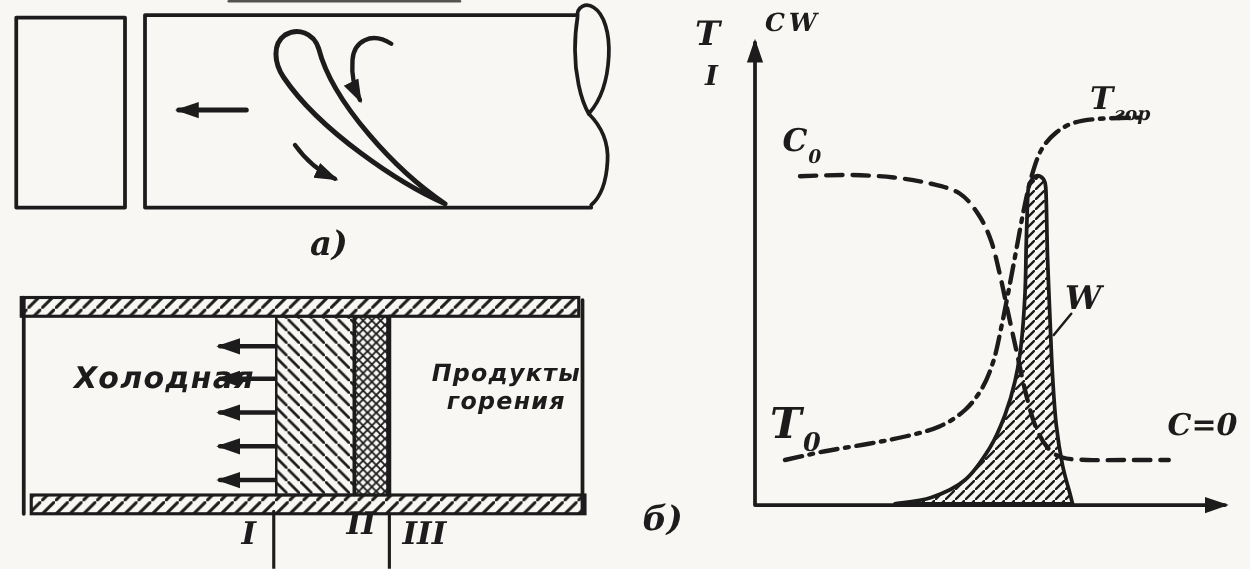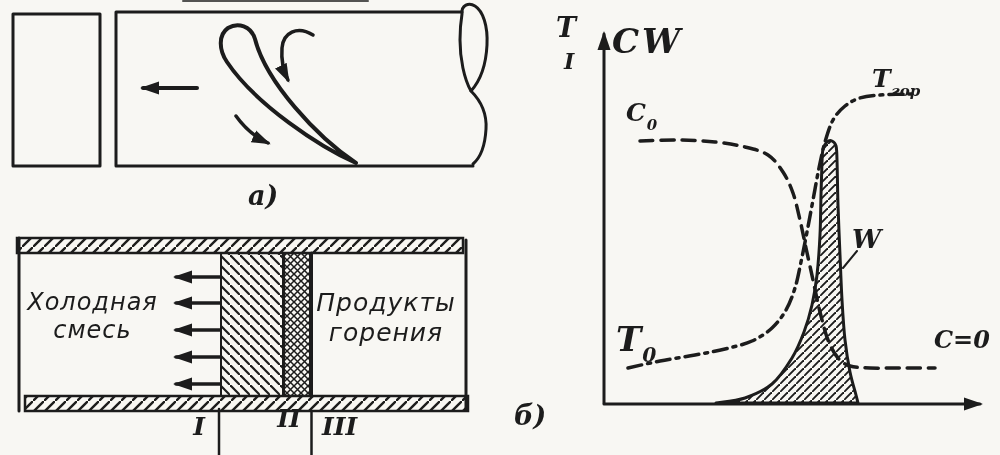--- a/index.html
+++ b/index.html
@@ -4,22 +4,22 @@
 <style>
   html,body{margin:0;padding:0;}
   body{width:1000px;height:455px;position:relative;background:#f8f7f3;overflow:hidden;
        font-family:"DejaVu Serif",serif;}
   svg{position:absolute;overflow:visible;}
   .s{stroke:#1c1c1c;fill:none;stroke-linecap:round;stroke-linejoin:round;}
   .lbl{position:absolute;color:#1c1c1c;font-family:"DejaVu Serif",serif;
        font-style:italic;font-weight:bold;white-space:nowrap;line-height:1;}
   .lbl sub{font-size:0.60em;position:relative;top:0.18em;left:0.05em;}
   .tubetext{position:absolute;color:#1c1c1c;font-family:"DejaVu Sans",sans-serif;
-            font-style:italic;font-weight:normal;text-align:center;line-height:1.18;
-            letter-spacing:1px;}
+            font-style:italic;font-weight:bold;text-align:center;line-height:1.18;
+            letter-spacing:1px;margin-left:39px;}
 </style>
 </head>
 <body>
 
 <svg width="0" height="0">
   <defs>
     <marker id="ah" markerUnits="userSpaceOnUse" markerWidth="20" markerHeight="14" refX="16" refY="7" orient="auto">
       <path d="M0,0.5 L19,7 L0,13.5 Z" fill="#1c1c1c"></path>
     </marker>
     <pattern id="wallHatch" patternUnits="userSpaceOnUse" width="11" height="11">
@@ -74,32 +74,31 @@
   <path class="s" d="M64,403 V34" stroke-width="3" marker-end="url(#ah)"></path>
   <path class="s" d="M64,404 H440" stroke-width="3" marker-end="url(#ah)"></path>
   <path class="s" d="M303,268 L317,251" stroke-width="2"></path>
 </svg>
 
 <div class="lbl" style="left:248px;top:182px;font-size:27px">а)</div>
 <div class="lbl" style="left:514px;top:402px;font-size:27px">б)</div>
 
 <div class="tubetext" style="left:15px;top:288px;width:155px;font-size:24px">
   <div>Холодная</div>
-  <div>смесь</div>
 </div>
-<div class="tubetext" style="left:316px;top:288px;width:140px;font-size:25px">
+<div class="tubetext" style="left:296px;top:288px;width:140px;font-size:19px">
   <div>Продукты</div>
   <div>горения</div>
 </div>
 
 <div class="lbl" style="left:188px;top:414px;font-size:25px;width:22px;text-align:center">I</div>
 <div class="lbl" style="left:276px;top:406px;font-size:25px;width:26px;text-align:center">II</div>
 <div class="lbl" style="left:322px;top:414px;font-size:25px;width:34px;text-align:left">III</div>
 
 <div class="lbl" style="left:556px;top:14px;font-size:27px">T</div>
 <div class="lbl" style="left:564px;top:50px;font-size:22px">I</div>
-<div class="lbl" style="left:612px;top:24px;font-size:34px;letter-spacing:3px">CW</div>
+<div class="lbl" style="left:612px;top:8px;font-size:20px;letter-spacing:3px">CW</div>
 
 <div class="lbl" style="left:626px;top:100px;font-size:25px"><span>C</span><sub>0</sub></div>
 <div class="lbl" style="left:616px;top:322px;font-size:34px"><span>T</span><sub>0</sub></div>
 <div class="lbl" style="left:872px;top:66px;font-size:25px"><span>T</span><sub>гор</sub></div>
 <div class="lbl" style="left:852px;top:226px;font-size:26px">W</div>
 <div class="lbl" style="left:934px;top:328px;font-size:24px">C=0</div>
 
 </body></html>

